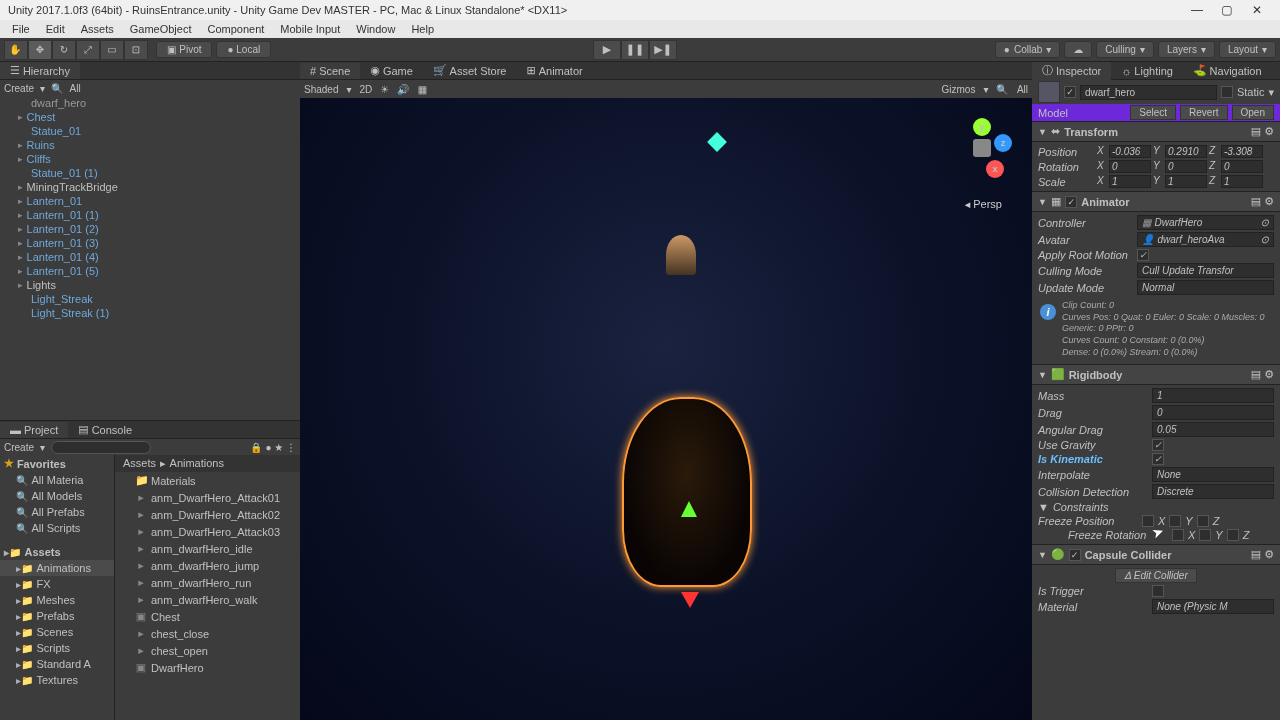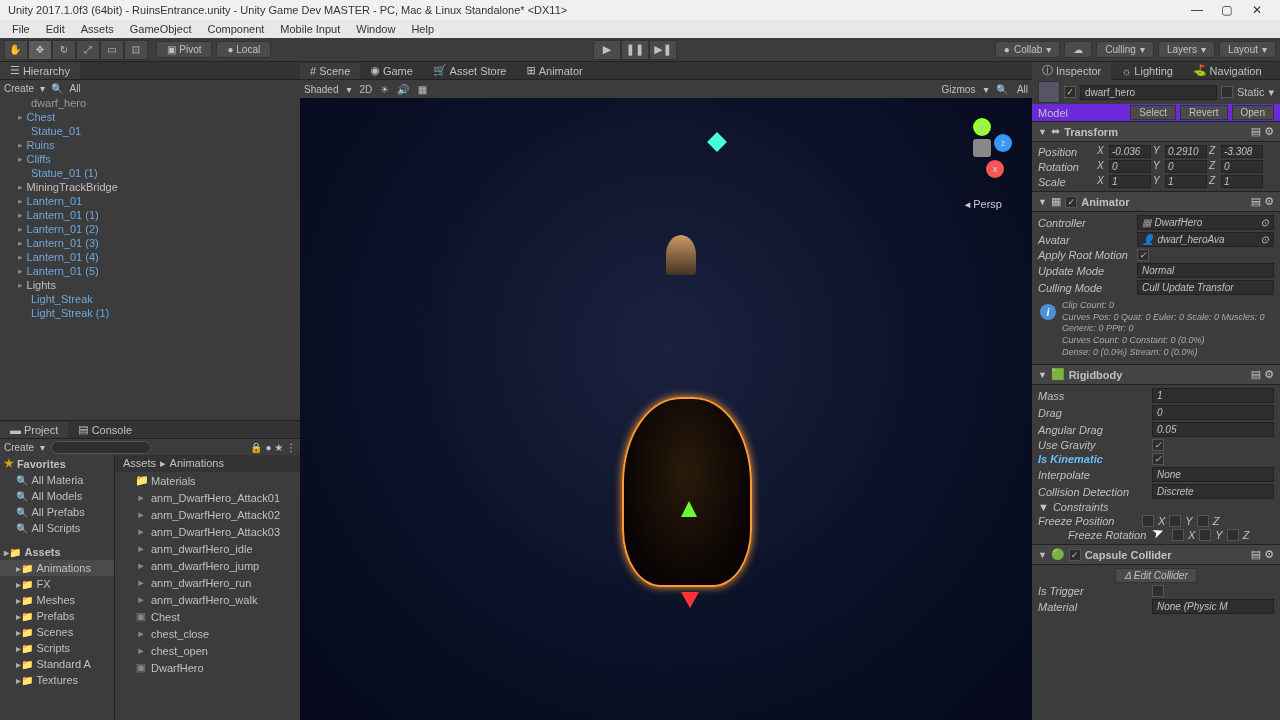--- a/index.html
+++ b/index.html
@@ -347,26 +347,26 @@
               <span class="ref-bullet">👤</span>
               <span>dwarf_heroAva</span>
               <span style="margin-left:auto">⊙</span>
             </div>
           </div>
         <div class="insp-row">
             <span class="insp-label" style="width:95px">Apply Root Motion</span>
             <div class="chk">✓</div>
           </div>
         <div class="insp-row">
+            <span class="insp-label" style="width:95px">Culling Mode</span>
+            <div class="insp-field">Cull Update Transfor</div>
+          </div>
+        <div class="insp-row">
             <span class="insp-label" style="width:95px">Update Mode</span>
             <div class="insp-field">Normal</div>
-          </div>
-        <div class="insp-row">
-            <span class="insp-label" style="width:95px">Culling Mode</span>
-            <div class="insp-field">Cull Update Transfor</div>
           </div>
         <div class="info-block">
           <div class="info-icon">i</div>
           <div style="white-space:pre-line">Clip Count: 0
 Curves Pos: 0 Quat: 0 Euler: 0 Scale: 0 Muscles: 0 Generic: 0 PPtr: 0
 Curves Count: 0 Constant: 0 (0.0%)
 Dense: 0 (0.0%) Stream: 0 (0.0%)</div>
         </div>
       </div>
 

